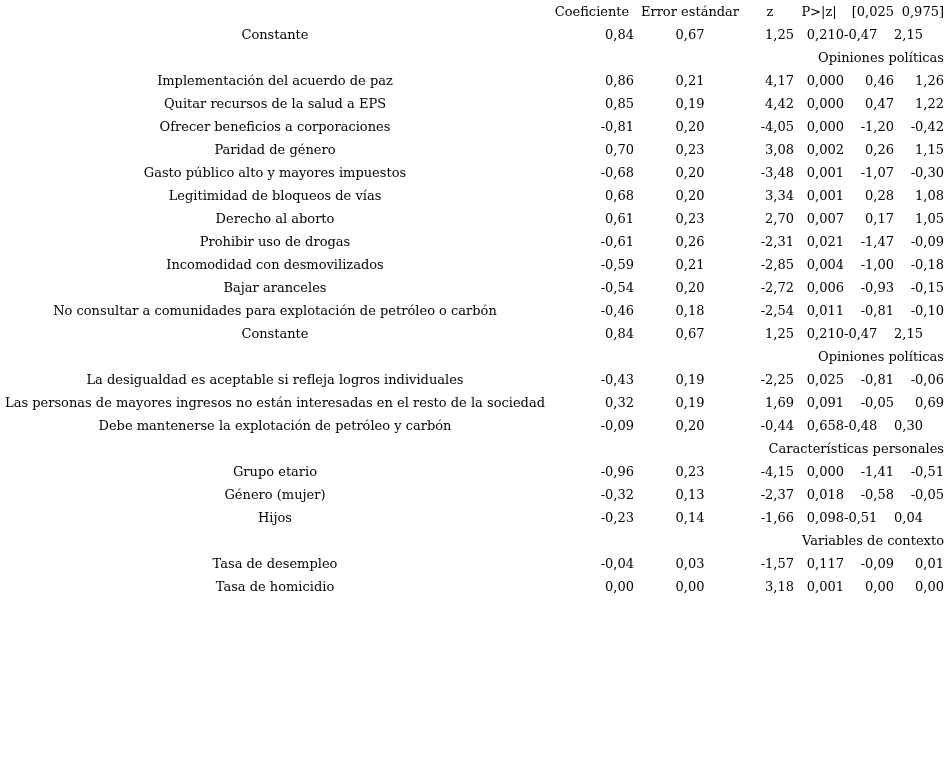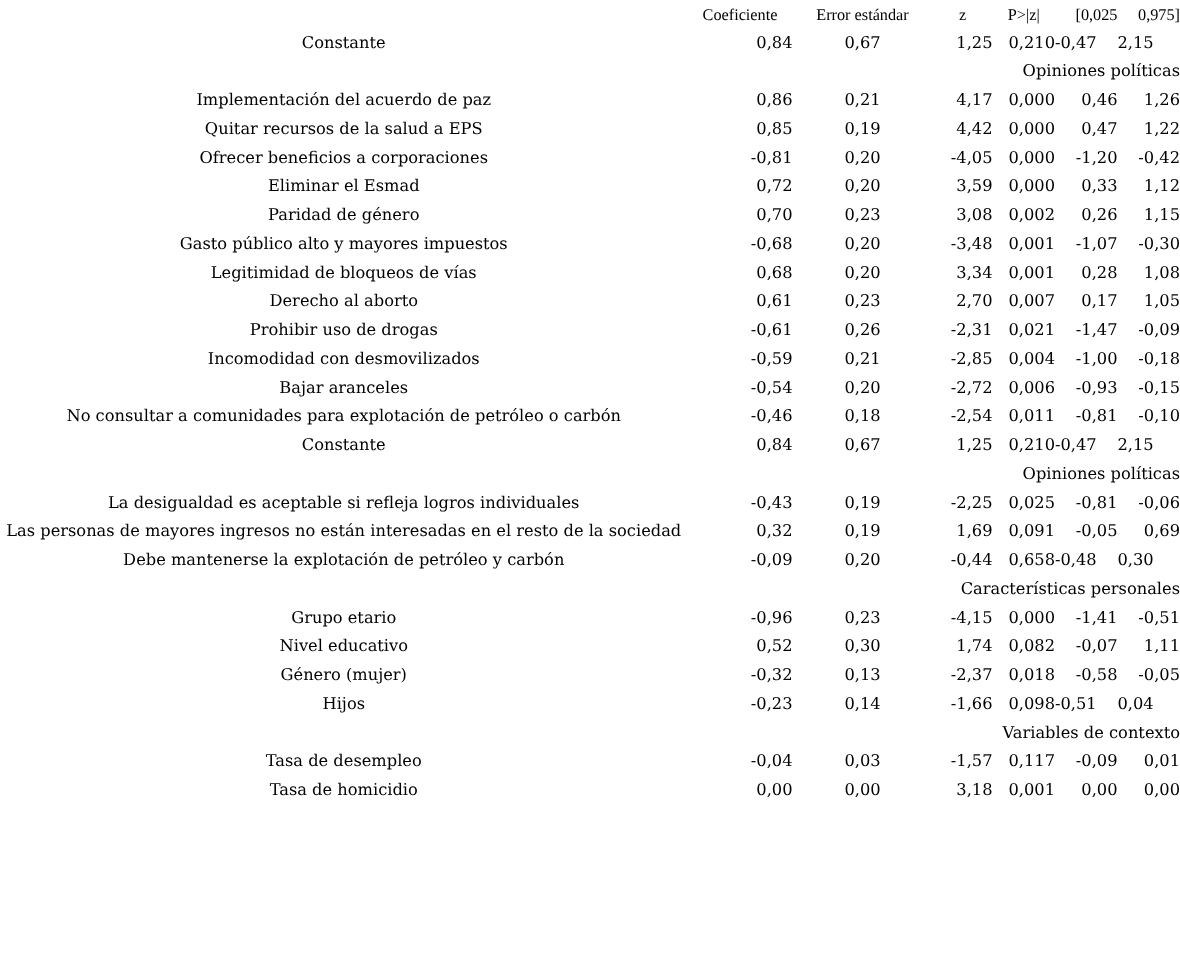--- a/index.html
+++ b/index.html
@@ -49,21 +49,20 @@
   col.c-z     { width: 48px; }
   col.c-p     { width: 50px; }
   col.c-lo    { width: 50px; }
   col.c-hi    { width: 50px; }
 
   
   thead td {
     text-align: right;
     padding-bottom: 1px;
     font-size: 13px;
-    font-family: Liberation Serif, serif;
   }
   td.h-label { text-align: right; }
   td.h-coef  { text-align: center; }
   td.h-se    { text-align: center; }
   td.h-z     { text-align: center; }
   td.h-p     { text-align: center; }
   td.h-lo    { text-align: right; padding-right: 2px; }
   td.h-hi    { text-align: right; padding-right: 3px; }
 
   
@@ -160,29 +159,20 @@
         <tr>
           <td class="lbl">Ofrecer beneficios a corporaciones</td>
           <td class="num coef">-0,81</td>
           <td class="num se">0,20</td>
           <td class="num z">-4,05</td>
           <td class="num p">0,000</td>
           <td class="num lo">-1,20</td>
           <td class="num hi">-0,42</td>
         </tr>
         <tr>
-          <td class="lbl">Eliminar el Esmad</td>
-          <td class="num coef">0,72</td>
-          <td class="num se">0,20</td>
-          <td class="num z">3,59</td>
-          <td class="num p">0,000</td>
-          <td class="num lo">0,33</td>
-          <td class="num hi">1,12</td>
-        </tr>
-        <tr>
           <td class="lbl">Paridad de género</td>
           <td class="num coef">0,70</td>
           <td class="num se">0,23</td>
           <td class="num z">3,08</td>
           <td class="num p">0,002</td>
           <td class="num lo">0,26</td>
           <td class="num hi">1,15</td>
         </tr>
         <tr>
           <td class="lbl">Gasto público alto y mayores impuestos</td>
@@ -292,29 +282,20 @@
         <tr>
           <td class="lbl">Grupo etario</td>
           <td class="num coef">-0,96</td>
           <td class="num se">0,23</td>
           <td class="num z">-4,15</td>
           <td class="num p">0,000</td>
           <td class="num lo">-1,41</td>
           <td class="num hi">-0,51</td>
         </tr>
         <tr>
-          <td class="lbl">Nivel educativo</td>
-          <td class="num coef">0,52</td>
-          <td class="num se">0,30</td>
-          <td class="num z">1,74</td>
-          <td class="num p">0,082</td>
-          <td class="num lo">-0,07</td>
-          <td class="num hi">1,11</td>
-        </tr>
-        <tr>
           <td class="lbl">Género (mujer)</td>
           <td class="num coef">-0,32</td>
           <td class="num se">0,13</td>
           <td class="num z">-2,37</td>
           <td class="num p">0,018</td>
           <td class="num lo">-0,58</td>
           <td class="num hi">-0,05</td>
         </tr>
         <tr>
           <td class="lbl">Hijos</td>

